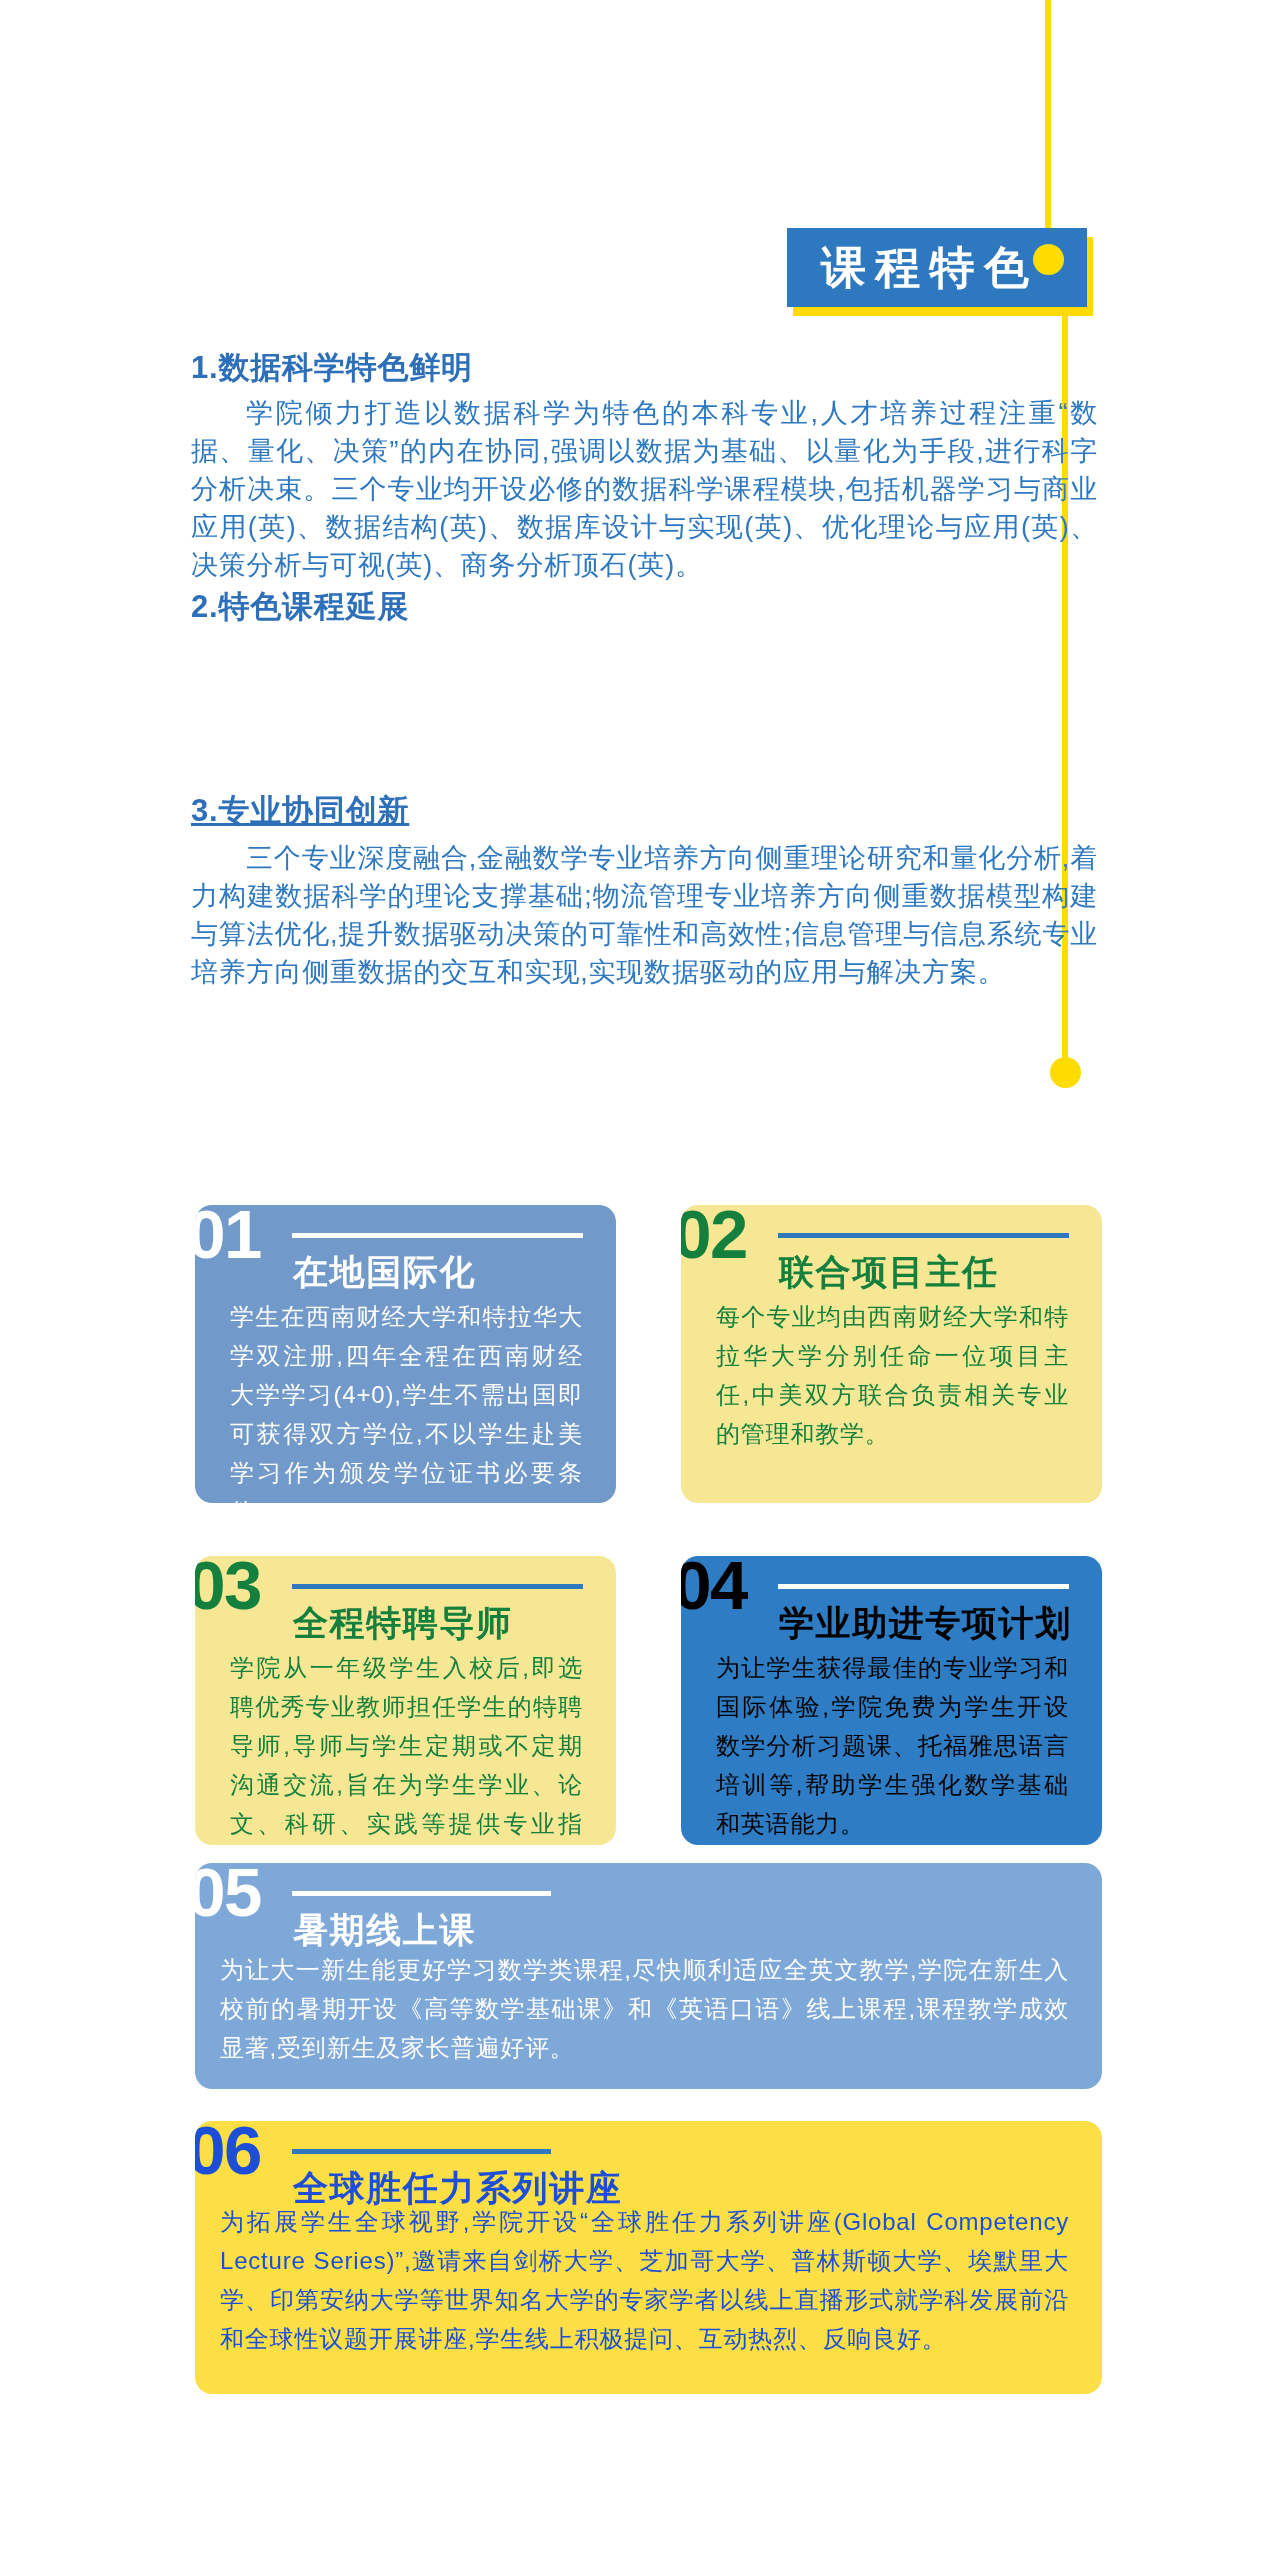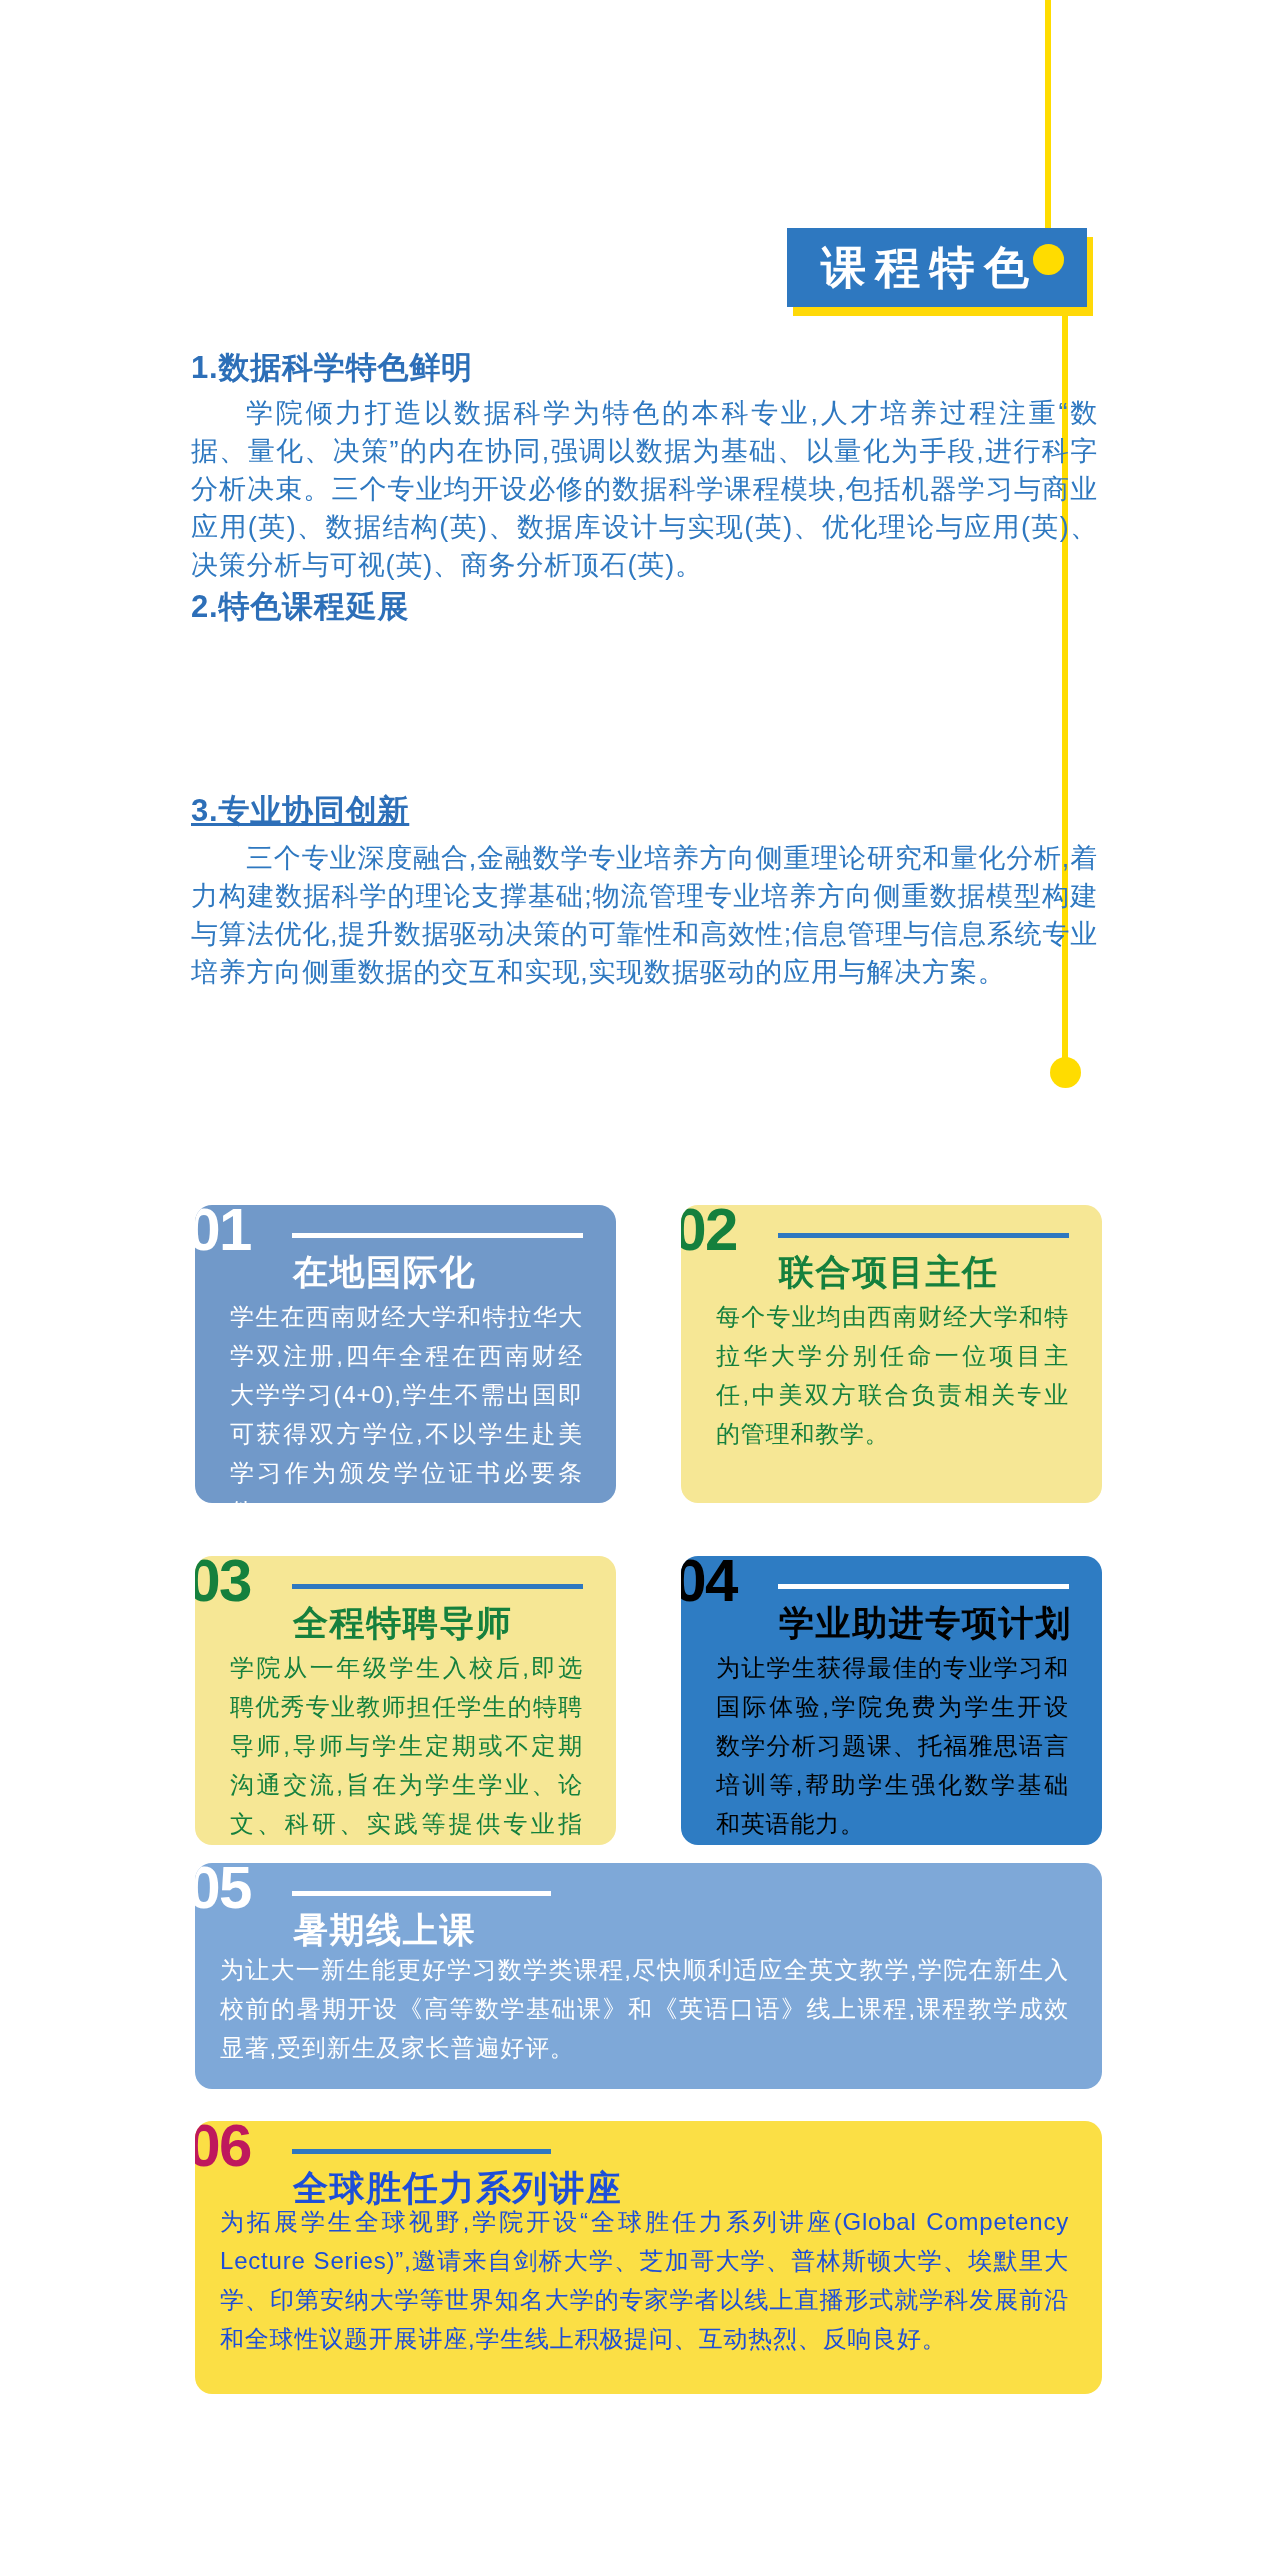--- a/index.html
+++ b/index.html
@@ -27,21 +27,21 @@
   
   .feat-h{position:absolute;left:191px;color:#2d6fb8;font-size:31px;font-weight:bold;letter-spacing:0.8px;}
   .feat-p{position:absolute;left:191px;width:907px;color:#2e78c0;font-size:27px;line-height:38px;
           text-indent:55px;text-align:justify;letter-spacing:0.8px;}
   .fh-1{top:347px;} .fp-1{top:394px;}
   .fh-2{top:586px;} .fp-2{top:634px;}
   .fh-3{top:790px;text-decoration:underline;} .fp-3{top:839px;}
 
   
   .card{position:absolute;border-radius:17px;overflow:hidden;}
-  .card .num{position:absolute;left:-7.8px;top:-4.7px;font-size:60px;font-weight:bold;line-height:1;letter-spacing:-1.6px;}
+  .card .num{position:absolute;left:-7.8px;top:-4.7px;font-size:69px;font-weight:bold;line-height:1;letter-spacing:-1.6px;}
   .card .rule{position:absolute;left:97px;top:28px;right:33px;height:4.7px;}
   .card .h{position:absolute;left:98px;top:44px;font-size:35px;font-weight:bold;letter-spacing:1.6px;white-space:nowrap;}
   .card .body{position:absolute;left:35px;right:33px;top:92px;font-size:24px;line-height:39px;
               text-align:justify;letter-spacing:0.8px;}
   .c1{left:195px;top:1205px;width:421px;height:298px;}
   .c2{left:681px;top:1205px;width:421px;height:298px;}
   .c3{left:195px;top:1556px;width:421px;height:289px;}
   .c4{left:681px;top:1556px;width:421px;height:289px;}
   .c5{left:195px;top:1863px;width:907px;height:226px;}
   .c6{left:195px;top:2121px;width:907px;height:273px;}
@@ -56,21 +56,21 @@
   .v-paleyellow{background:#f6e795;}
   .v-paleyellow .num,.v-paleyellow .h,.v-paleyellow .body{color:#15803d;}
   .v-paleyellow .rule{background:#2e78c0;}
   .v-blue{background:#2e7cc3;}
   .v-blue .num,.v-blue .h,.v-blue .body{color:#000000;}
   .v-blue .rule{background:#ffffff;}
   .v-bluelt{background:#7ea8d8;}
   .v-bluelt .num,.v-bluelt .h,.v-bluelt .body{color:#ffffff;}
   .v-bluelt .rule{background:#ffffff;}
   .v-yellow{background:#fbdf45;}
-  .v-yellow .num{color:#be185d;}
+  .v-yellow .num{color:#1d4ed8;}
   .v-yellow .h,.v-yellow .body{color:#1d4ed8;}
   .v-yellow .rule{background:#2e78c0;}
 </style>
 </head>
 <body>
 
 <div class="page">
 
   <div class="vline vline-a"></div>
   <div class="vline vline-b"></div>

